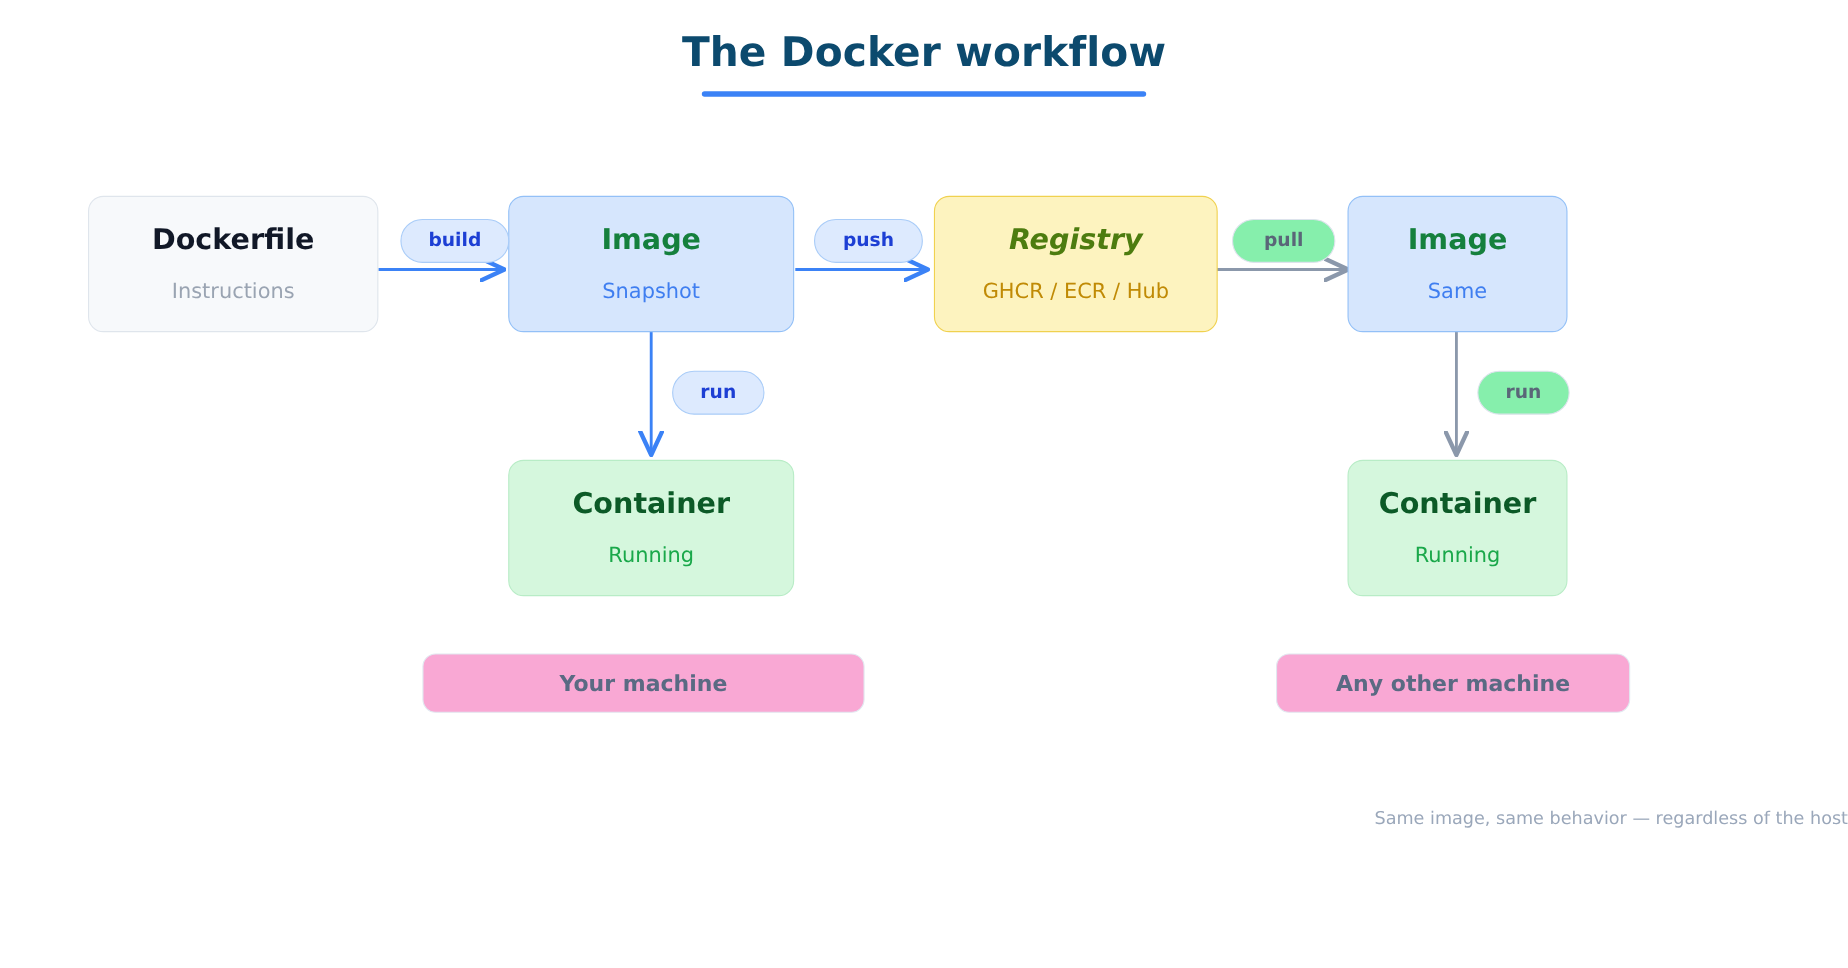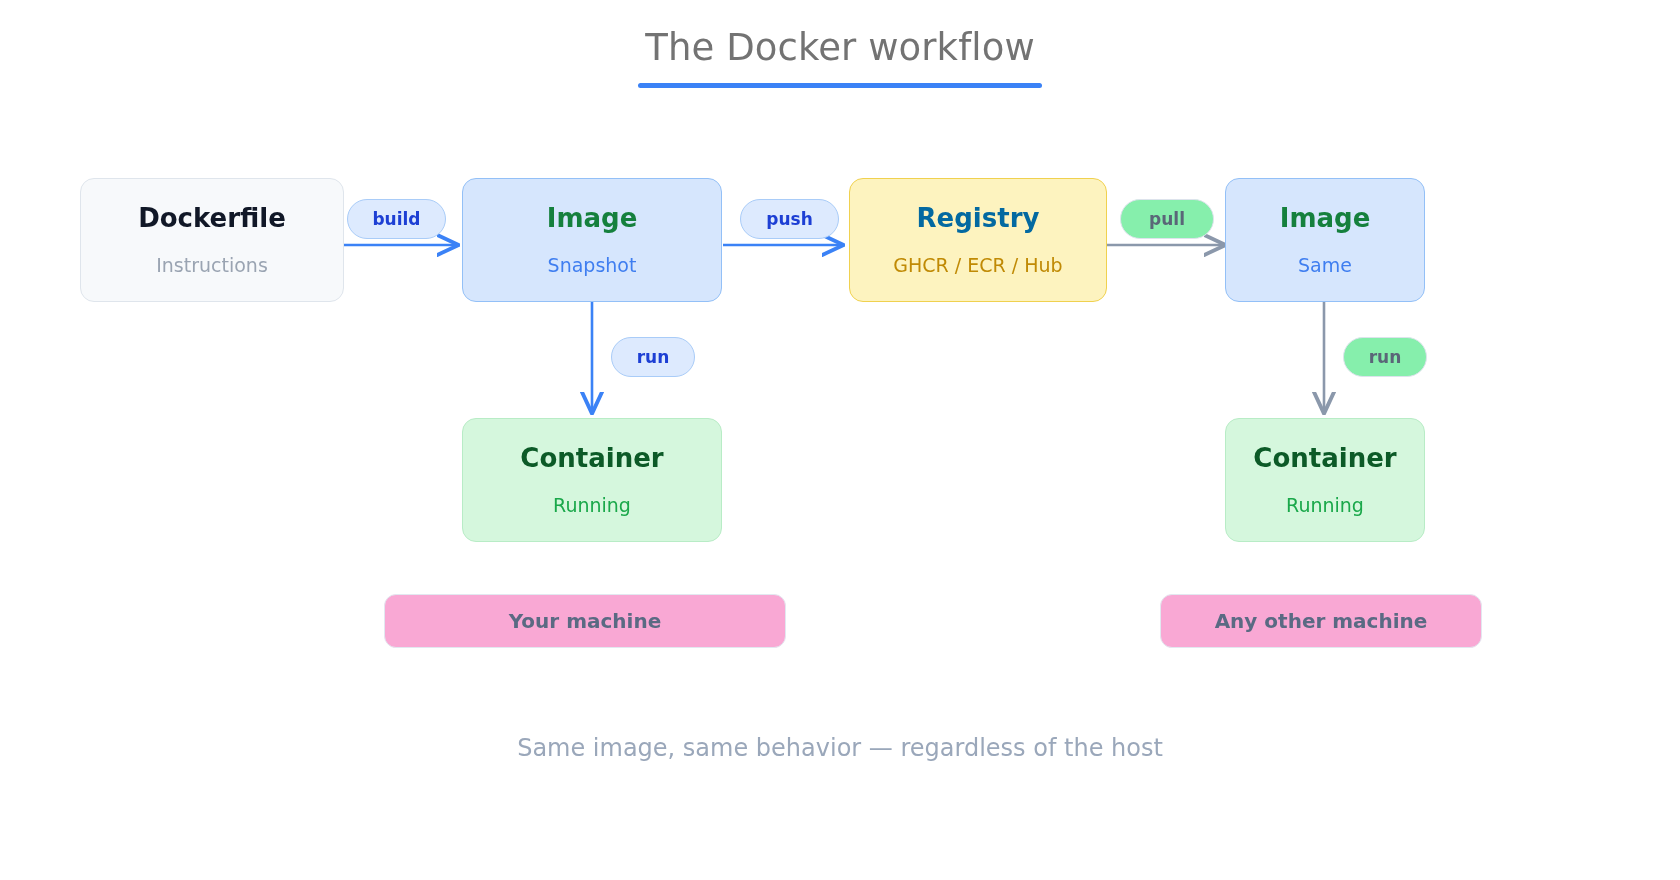--- a/index.html
+++ b/index.html
@@ -25,22 +25,22 @@
   
   .title-wrap {
     position: absolute;
     left: 0;
     top: 28px;
     width: 1680px;
     text-align: center;
   }
   .title {
     font-size: 37px;
-    font-weight: normal;
-    color: #737373;
+    font-weight: bold;
+    color: #0c4a6e;
     letter-spacing: 0.1px;
     line-height: 1.1;
   }
   .title-rule {
     margin: 14px auto 0 auto;
     width: 404px;
     height: 5px;
     border-radius: 3px;
     background: #3b82f6;
   }
@@ -78,21 +78,21 @@
     background: #d6e6fd;
     border: 1.6px solid #93c0f7;
   }
   .node.image .n-title { color: #15803d; }
   .node.image .n-sub   { color: #3f7ef0; }
 
   .node.registry {
     background: #fdf3bf;
     border: 1.6px solid #f0d14f;
   }
-  .node.registry .n-title { color: #0369a1; }
+  .node.registry .n-title { color: #4d7c0f; font-style: italic; }
   .node.registry .n-sub   { color: #c08a05; }
 
   .node.container {
     background: #d5f7dd;
     border: 1.6px solid #b8ecc6;
   }
   .node.container .n-title { color: #0c5a27; }
   .node.container .n-sub   { color: #1aa84a; }
 
   
@@ -142,23 +142,24 @@
     text-align: center;
   }
   .footer-main {
     font-size: 25px;
     font-weight: bold;
     color: #1b2a43;
     line-height: 1.2;
   }
   .footer-sub {
     margin-top: 16px;
-    font-size: 24px;
+    font-size: 16px;
     color: #9aa7ba;
     line-height: 1.2;
+    text-align: right;
   }
 
   
   .arrows {
     position: absolute;
     left: 0; top: 0;
     width: 1680px;
     height: 880px;
     pointer-events: none;
   }
@@ -217,21 +218,21 @@
   <div class="node container" style="left:462px; top:418px; width:260px; height:124px;">
     <div class="n-title">Container</div>
     <div class="n-sub">Running</div>
   </div>
 
   <div class="node container" style="left:1225px; top:418px; width:200px; height:124px;">
     <div class="n-title">Container</div>
     <div class="n-sub">Running</div>
   </div>
 
-  <div class="pill blue" style="left:347px; top:199px; width:99px;">
+  <div class="pill blue" style="left:364px; top:199px; width:99px;">
     <span>build</span>
   </div>
 
   <div class="pill blue" style="left:740px; top:199px; width:99px;">
     <span>push</span>
   </div>
 
   <div class="pill gray" style="left:1120px; top:199px; width:94px;">
     <span>pull</span>
   </div>

